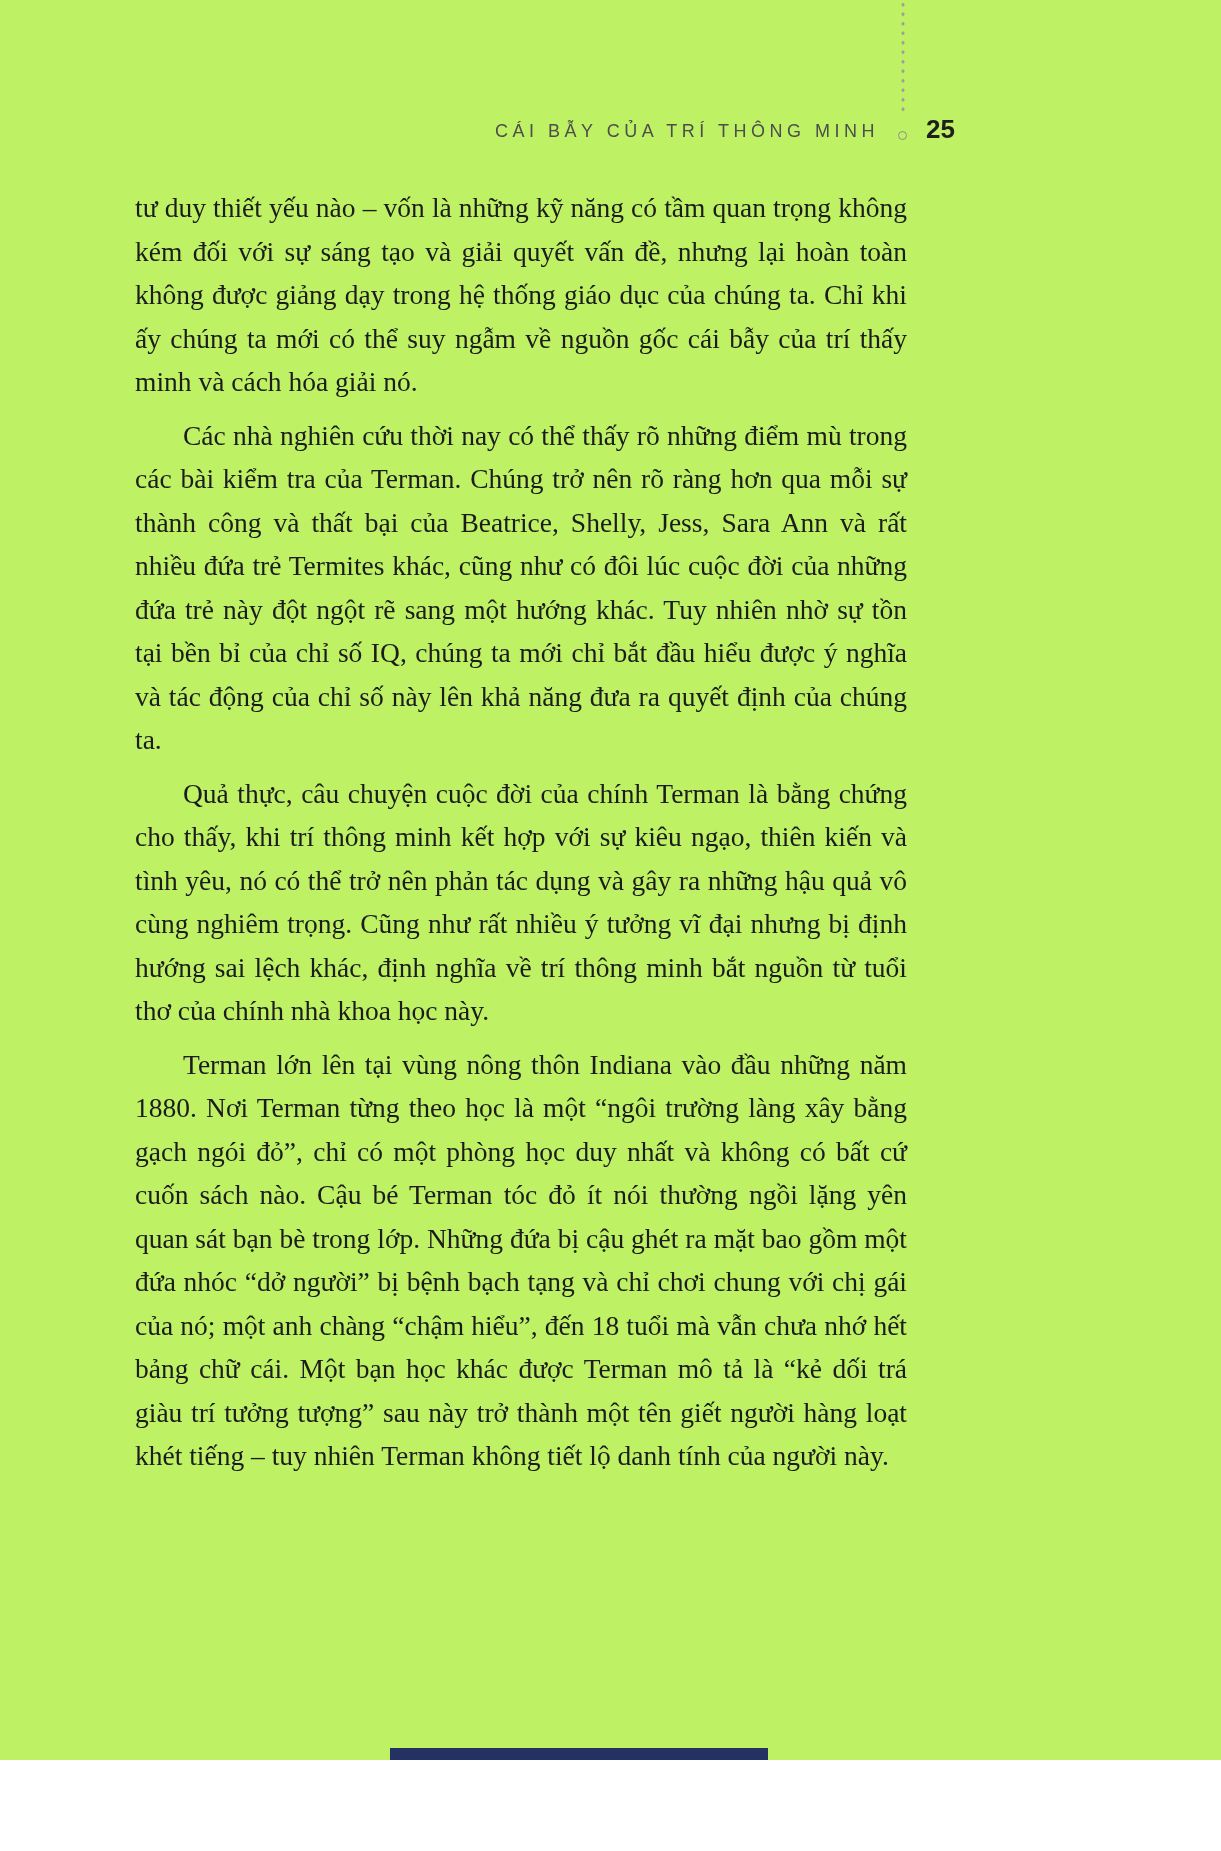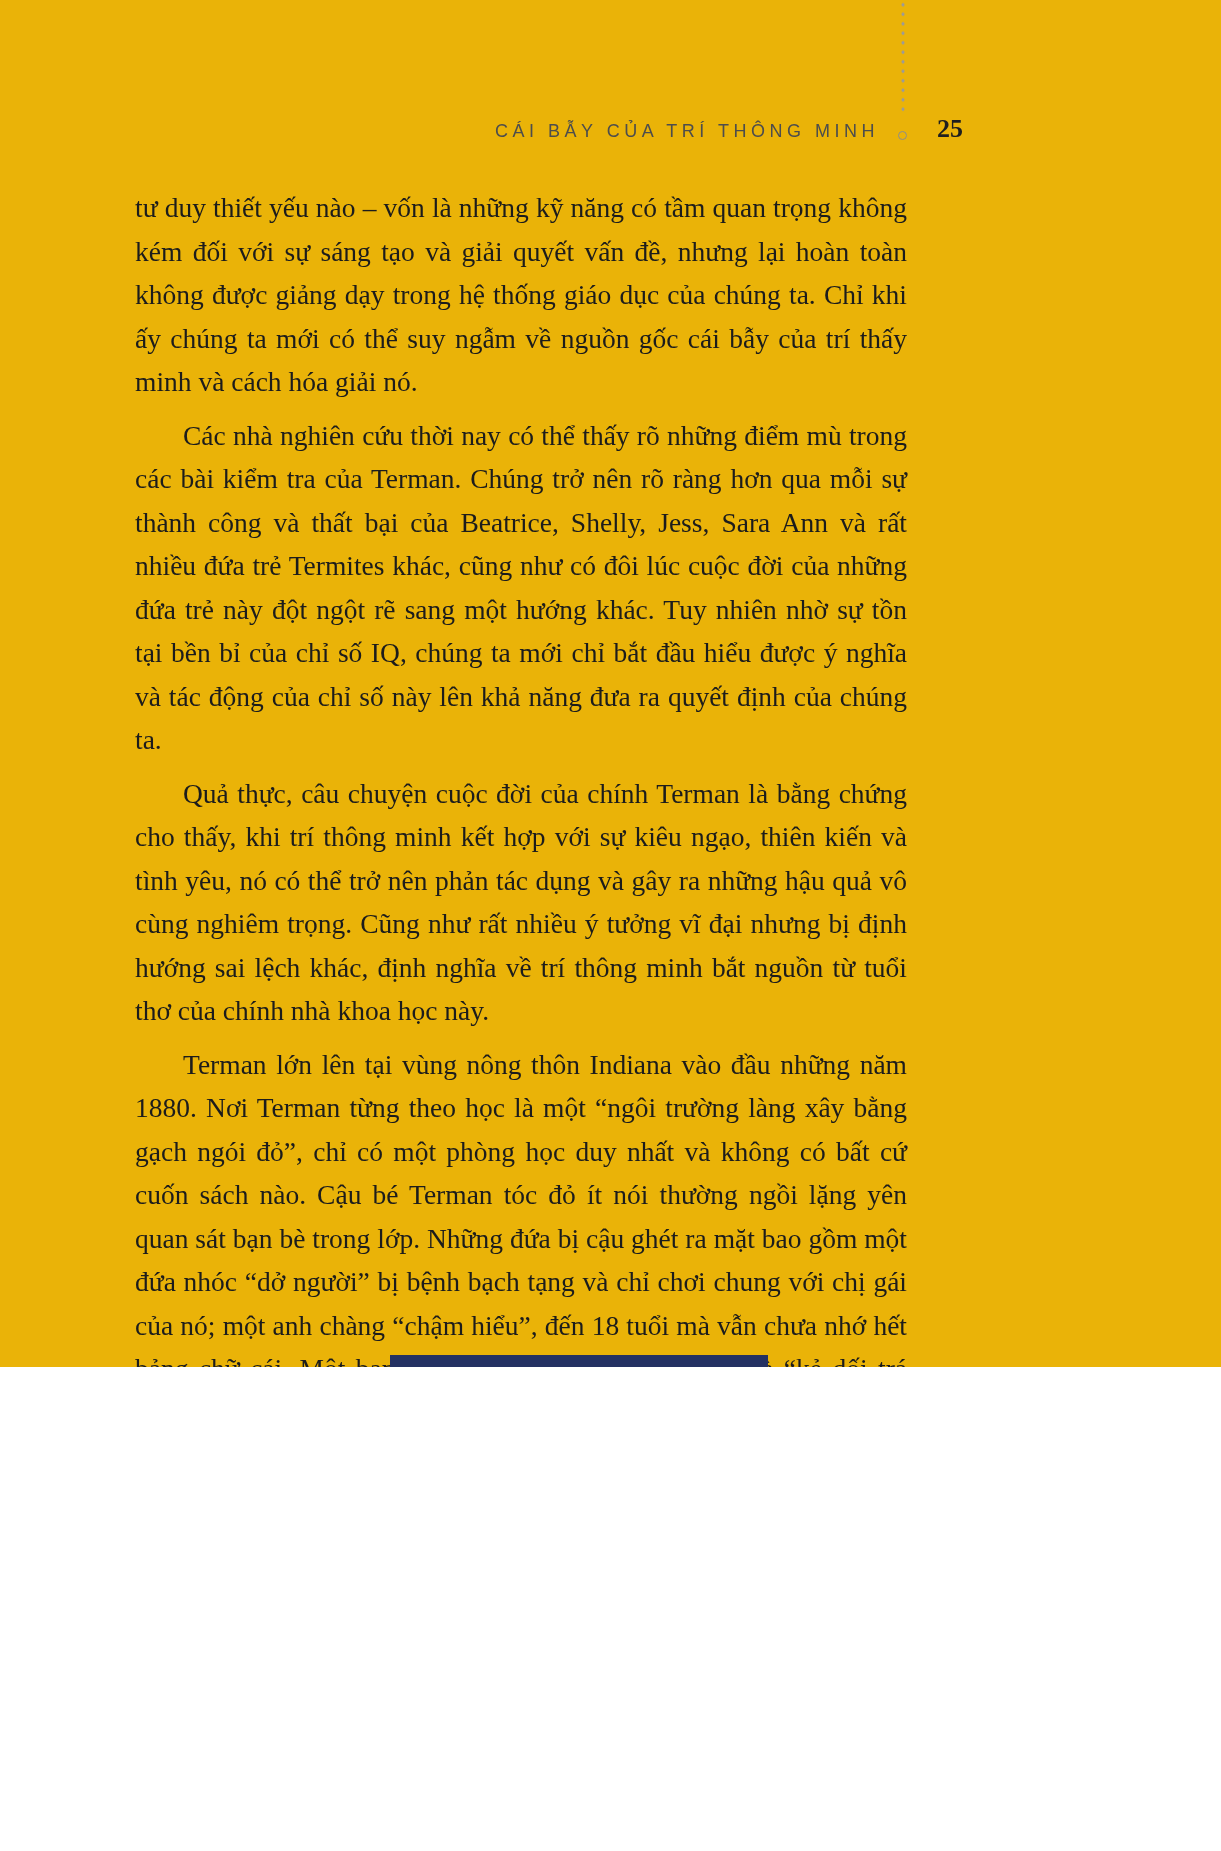--- a/index.html
+++ b/index.html
@@ -3,22 +3,22 @@
 <meta charset="utf-8">
 <style>
   html, body {
     margin: 0;
     padding: 0;
     background: #ffffff;
   }
   .page {
     position: relative;
     width: 1221px;
-    height: 1367px;
-    background: #eab308;
+    height: 1760px;
+    background: #bef264;
     overflow: hidden;
     font-family: "Liberation Serif", serif;
   }
 
   
   .dotted-line {
     position: absolute;
     top: 0;
     left: 901px;
     width: 4px;
@@ -45,22 +45,22 @@
     font-family: "Liberation Sans", sans-serif;
     font-size: 18px;
     font-weight: 500;
     letter-spacing: 4.5px;
     color: #4d4d4d;
     white-space: nowrap;
   }
   .page-number {
     position: absolute;
     top: 114px;
-    right: 258px;
-    font-family: Liberation Serif, serif;
+    right: 266px;
+    font-family: Liberation Sans, sans-serif;
     font-size: 26px;
     font-weight: 700;
     color: #1f1f1f;
   }
 
   
   .page-body {
     position: absolute;
     left: 135px;
     top: 186px;

